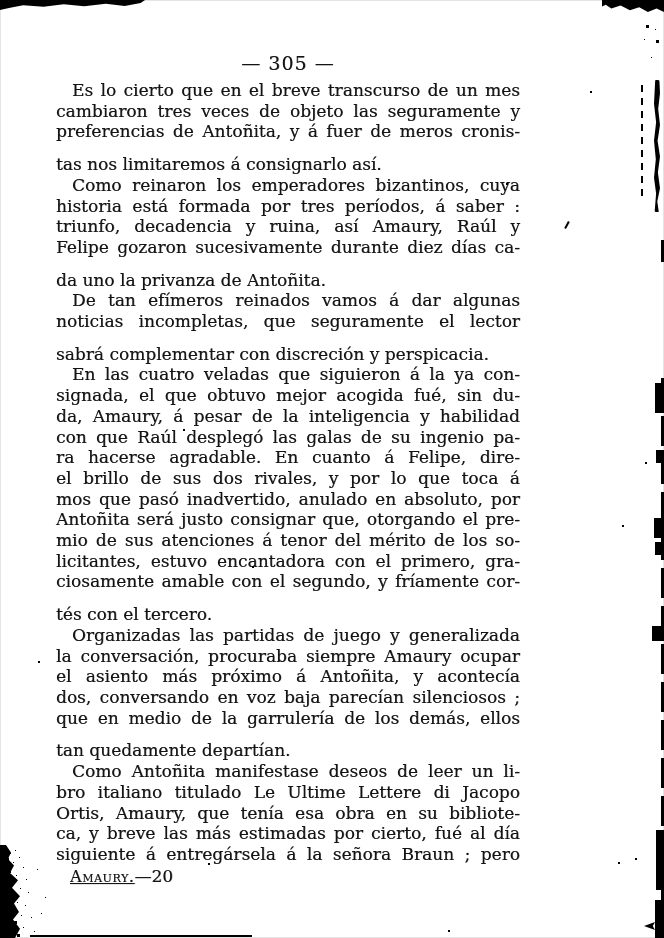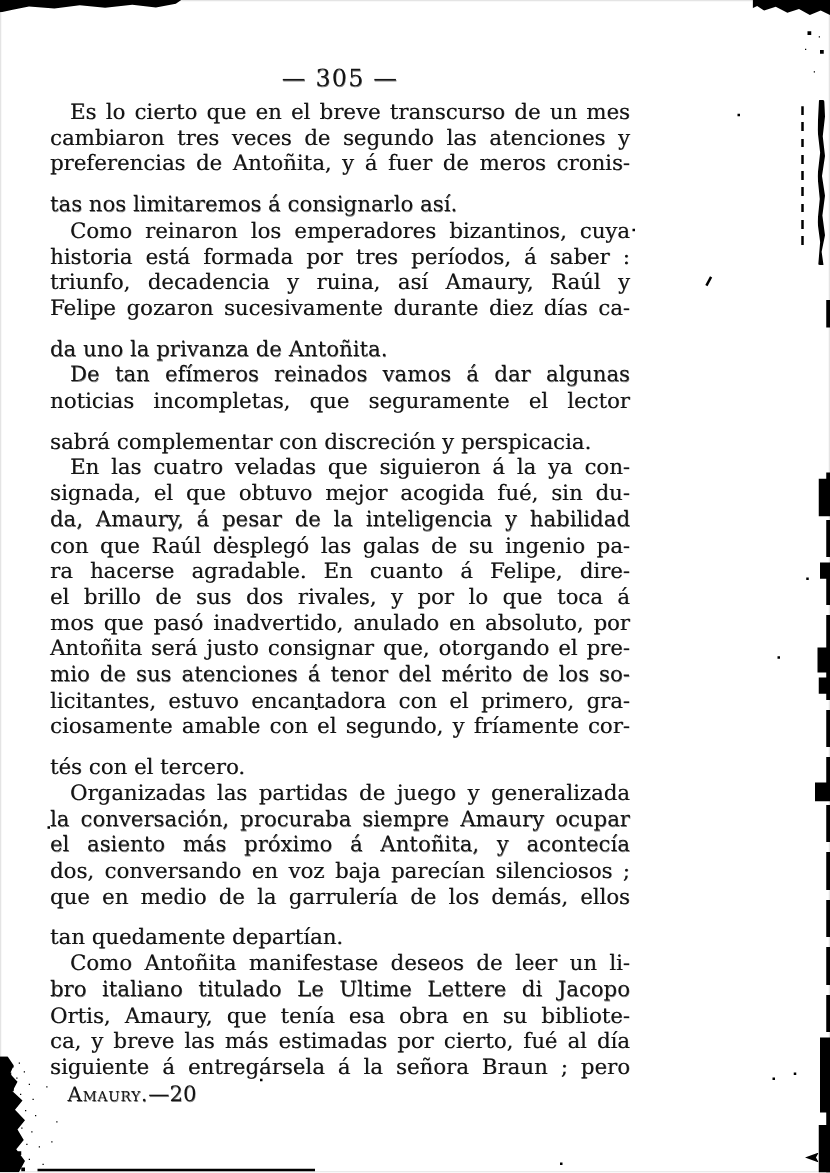--- a/index.html
+++ b/index.html
@@ -2,39 +2,39 @@
 <html><head>
 <meta charset="utf-8">
 <style>
   html,body{margin:0;padding:0;}
   body{
     width:664px;height:938px;position:relative;overflow:hidden;
     background:#ffffff;color:#141414;
     font-family:"DejaVu Serif","Liberation Serif",serif;
   }
   .page{position:absolute;inset:0;background:#fff;box-shadow:inset 0 0 0 1px #e4e4e4;}
-  .text-col{position:absolute;left:40px;top:52px;width:464px;}
+  .text-col{position:absolute;left:56px;top:52px;width:464px;}
   .hdr{
     text-align:center;font-size:19px;line-height:22px;letter-spacing:1px;
     margin-bottom:6px;text-shadow:0.4px 0.2px 0 rgba(0,0,0,0.5);
   }
   .para{margin:0;padding:0;}
   .line{
     font-size:17px;line-height:20.7px;
     text-align:justify;text-align-last:justify;
     text-shadow:0.4px 0.2px 0 rgba(0,0,0,0.5);
   }
   .line.end{text-align-last:left;margin-top:12px;}
   .line.indent{text-indent:16px;}
   .it{}
   .footer{
     margin-top:1px;padding-left:14px;font-size:17px;line-height:20px;
     text-shadow:0.4px 0.2px 0 rgba(0,0,0,0.5);
   }
-  .footer .sc{font-variant:small-caps;font-size:16px;letter-spacing:0.6px;}
+  .footer .sc{font-variant:small-caps;font-size:16px;letter-spacing:0.6px;text-decoration:underline;}
 
   
   .art{position:absolute;background:#000;}
   #art-tl{left:0;top:0;width:145px;height:10px;
     clip-path:polygon(0 0,100% 0,97% 30%,86% 60%,73% 38%,58% 62%,44% 42%,30% 68%,16% 52%,7% 78%,0 100%);}
   #art-tr{left:602px;top:0;width:62px;height:12px;
     clip-path:polygon(0 0,100% 0,100% 100%,88% 70%,74% 100%,60% 60%,45% 85%,30% 45%,15% 70%,6% 40%,0 55%);}
   #art-tr-dots{left:640px;top:18px;width:3px;height:3px;background:transparent;
     box-shadow:6px 7px 0 #000,14px 10px 0 -1px #000,3px 20px 0 -1px #000,16px 22px 0 #000,10px 38px 0 -1px #000;}
   #art-rs1{left:641px;top:85px;width:2px;height:112px;background:transparent;
@@ -74,21 +74,21 @@
 <body>
 
 <div class="page">
 
   <div class="text-col">
     <div class="hdr">— 305 —</div>
 
     <div>
         <div class="para">
           <div class="line indent"><span>Es lo cierto que en el breve transcurso de un mes</span></div>
-          <div class="line"><span>cambiaron tres veces de segundo las atenciones y</span></div>
+          <div class="line"><span>cambiaron tres veces de objeto las seguramente y</span></div>
           <div class="line"><span>preferencias de Antoñita, y á fuer de meros cronis-</span></div>
           <div class="line end"><span>tas nos limitaremos á consignarlo así.</span></div>
         </div>
         <div class="para">
           <div class="line indent"><span>Como reinaron los emperadores bizantinos, cuya</span></div>
           <div class="line"><span>historia está formada por tres períodos, á saber :</span></div>
           <div class="line"><span>triunfo, decadencia y ruina, así Amaury, Raúl y</span></div>
           <div class="line"><span>Felipe gozaron sucesivamente durante diez días ca-</span></div>
           <div class="line end"><span>da uno la privanza de Antoñita.</span></div>
         </div>

